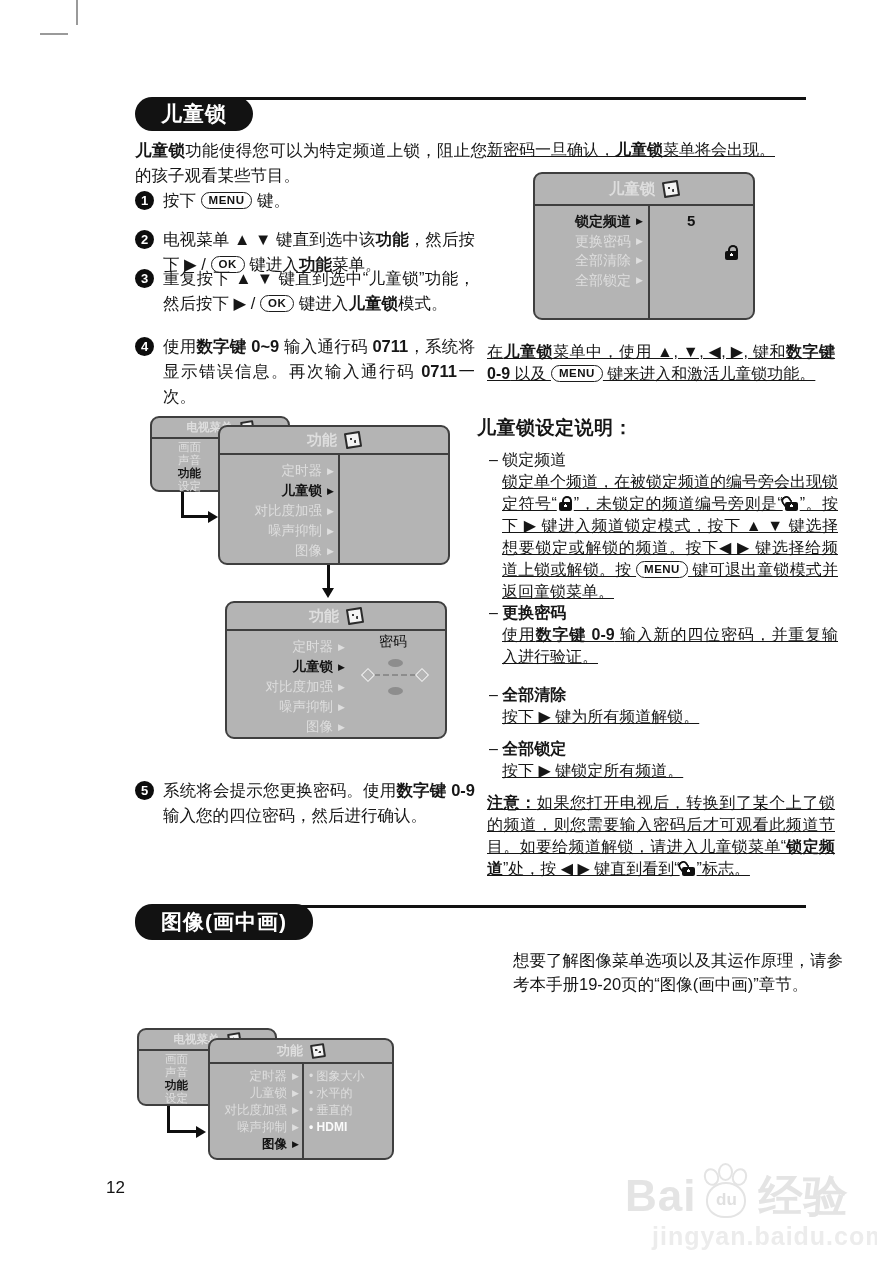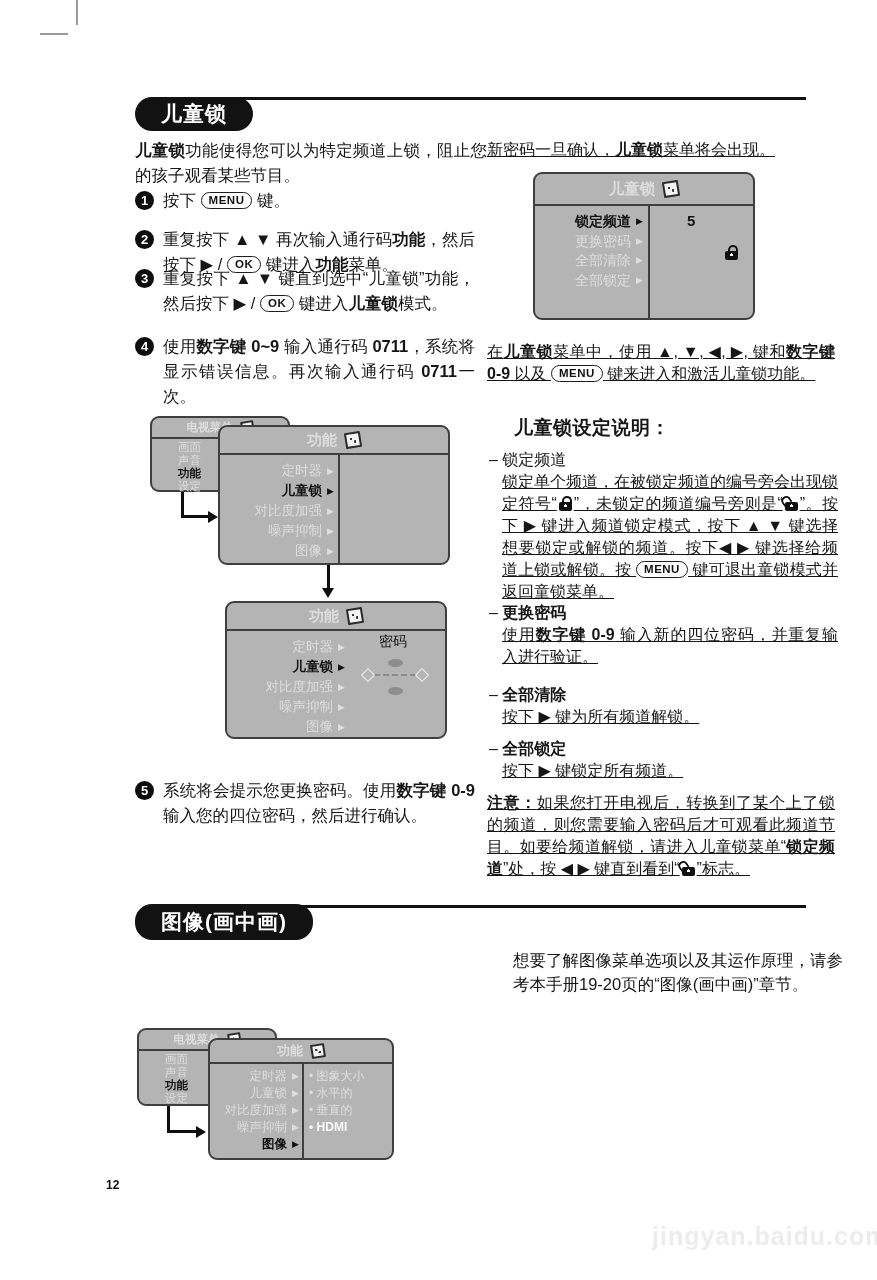--- a/index.html
+++ b/index.html
@@ -51,21 +51,21 @@
   .dpad .dash{position:absolute;left:11px;top:15px;width:42px;border-top:2.5px dashed #8d8d8d;}
   .dpad .dia{position:absolute;top:11px;width:8px;height:8px;border:1.7px solid #f2f2f2;transform:rotate(45deg);background:transparent;}
   
   .wm{position:absolute;color:#e4e4e4;font-weight:bold;display:flex;align-items:flex-end;gap:6px;}
   .wm .big{font-size:44px;line-height:44px;letter-spacing:1px;}
   .paw{position:relative;width:50px;height:52px;}
   .paw .toe{position:absolute;width:11px;height:14px;border:2.5px solid #e4e4e4;border-radius:50%;background:#fff;}
   .paw .pad{position:absolute;left:4px;top:16px;width:36px;height:32px;border:2.5px solid #e4e4e4;border-radius:50% 50% 46% 46%;
             display:flex;align-items:center;justify-content:center;font-size:17px;color:#e0e0e0;background:#fff;}
   .wmurl{position:absolute;color:#ececec;font-size:25px;font-weight:bold;letter-spacing:1px;}
-  .pagenum{position:absolute;font-size:12px;font-weight:bold;color:#111;}
+  .pagenum{position:absolute;font-size:17px;font-weight:normal;color:#111;}
   .opt-title{position:absolute;font-size:16px;line-height:22px;}
   .heading{position:absolute;font-size:19px;font-weight:bold;letter-spacing:.5px;}
 </style>
 </head>
 <body>
 
 <div id="page">
 
   <div class="crop" style="left:36px;top:0;width:1.5px;height:25px;"></div>
   <div class="crop" style="left:0;top:33px;width:28px;height:1.5px;"></div>
@@ -78,21 +78,21 @@
   <div class="pill" style="left:95px;top:97px;width:118px;height:34px;">儿童锁</div>
 
   <div class="txt" style="left:95px;top:138px;width:352px;"><span class="b">儿童锁</span><span>功能使得您可以为特定频道上锁，阻止您的孩子观看某些节目。</span></div>
 
   <div class="step" style="left:95px;top:188px;">
     <span class="snum">1</span>
     <div class="stext"><span>按下 </span><span class="keybtn">MENU</span><span> 键。</span></div>
   </div>
   <div class="step" style="left:95px;top:227px;">
     <span class="snum">2</span>
-    <div class="stext"><span>重复按下 ▲ ▼ 再次输入通行码</span><span class="b">功能</span><span>，然后按下 ▶ / </span><span class="keybtn">OK</span><span> 键进入</span><span class="b">功能</span><span>菜单。</span></div>
+    <div class="stext"><span>电视菜单 ▲ ▼ 键直到选中该</span><span class="b">功能</span><span>，然后按下 ▶ / </span><span class="keybtn">OK</span><span> 键进入</span><span class="b">功能</span><span>菜单。</span></div>
   </div>
   <div class="step" style="left:95px;top:266px;">
     <span class="snum">3</span>
     <div class="stext"><span>重复按下 ▲ ▼ 键直到选中“儿童锁”功能，然后按下 ▶ / </span><span class="keybtn">OK</span><span> 键进入</span><span class="b">儿童锁</span><span>模式。</span></div>
   </div>
   <div class="step" style="left:95px;top:334px;">
     <span class="snum">4</span>
     <div class="stext"><span>使用</span><span class="b">数字键 0~9</span><span> 输入通行码 </span><span class="b">0711</span><span>，系统将显示错误信息。再次输入通行码 </span><span class="b">0711</span><span>一次。</span></div>
   </div>
   <div class="step" style="left:95px;top:778px;">
@@ -213,21 +213,21 @@
           <span>全部锁定</span>
           <span class="ar">▶</span>
         </div>
     </div>
     <div class="abs" style="left:152px;top:38px;font-size:15px;font-weight:bold;color:#131313;">5</div>
     <span class="lk abs" style="left:188px;top:38px;"></span>
   </div>
 
   <div class="rtxt" style="left:447px;top:341px;width:348px;"><span>在</span><span class="b">儿童锁</span><span>菜单中，使用 ▲, ▼, ◀, ▶, 键和</span><span class="b">数字键 0-9</span><span> 以及 </span><span class="keybtn">MENU</span><span> 键来进入和激活儿童锁功能。</span></div>
 
-  <div class="heading" style="left:474px;top:415px;">儿童锁设定说明：</div>
+  <div class="heading" style="left:437px;top:415px;">儿童锁设定说明：</div>
 
   <div class="opt-title" style="left:449px;top:449px;"><span>– 锁定频道</span></div>
   <div class="rtxt" style="left:462px;top:471px;width:336px;"><span>锁定单个频道，在被锁定频道的编号旁会出现锁定符号“</span><span class="lk"></span><span>”，未锁定的频道编号旁则是“</span><span class="lk open"></span><span>”。按下 ▶ 键进入频道锁定模式，按下 ▲ ▼ 键选择想要锁定或解锁的频道。按下◀ ▶ 键选择给频道上锁或解锁。按 </span><span class="keybtn">MENU</span><span> 键可退出童锁模式并返回童锁菜单。</span></div>
 
   <div class="opt-title" style="left:449px;top:602px;"><span>– </span><span class="b">更换密码</span></div>
   <div class="rtxt" style="left:462px;top:624px;width:336px;"><span>使用</span><span class="b">数字键 0-9</span><span> 输入新的四位密码，并重复输入进行验证。</span></div>
 
   <div class="opt-title" style="left:449px;top:684px;"><span>– </span><span class="b">全部清除</span></div>
   <div class="rtxt" style="left:462px;top:706px;width:336px;"><span>按下 ▶ 键为所有频道解锁。</span></div>
 
@@ -290,15 +290,25 @@
       <div class="bul hl">• <span>HDMI</span></div>
     </div>
   </div>
 
   <div class="aline" style="left:127px;top:1106px;width:3px;height:27px;"></div>
   <div class="aline" style="left:127px;top:1130px;width:30px;height:3px;"></div>
   <div class="ahead-r" style="left:156px;top:1126px;"></div>
 
   <div class="pagenum" style="left:66px;top:1178px;">12</div>
 
+  <div class="wm" style="left:585px;top:1166px;">
+    <span class="big">Bai</span>
+    <span class="paw">
+      <span class="toe" style="left:2px;top:2px;transform:rotate(-20deg);"></span>
+      <span class="toe" style="left:16px;top:-3px;"></span>
+      <span class="toe" style="left:30px;top:2px;transform:rotate(20deg);"></span>
+      <span class="pad">du</span>
+    </span>
+    <span class="big">经验</span>
+  </div>
   <div class="wmurl" style="left:612px;top:1222px;">jingyan.baidu.com</div>
 
 </div>
 
 </body></html>

